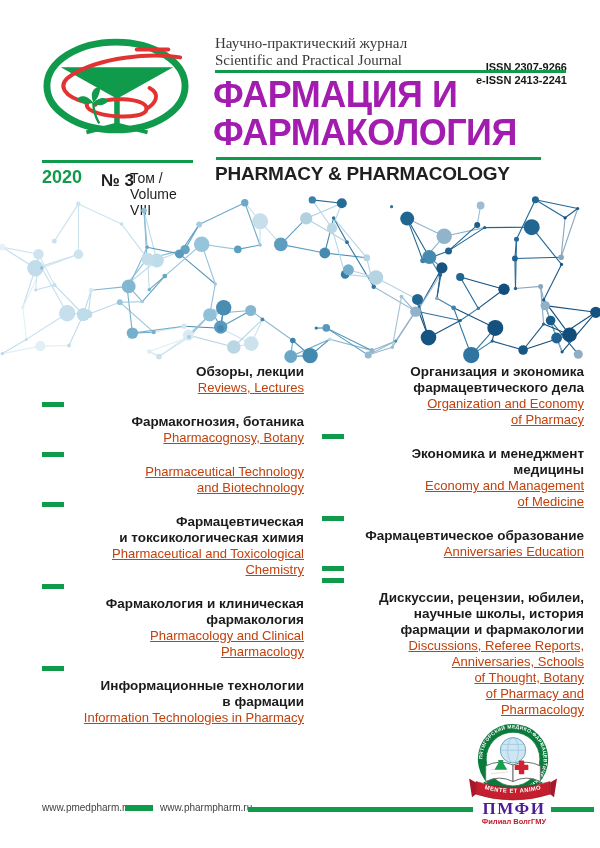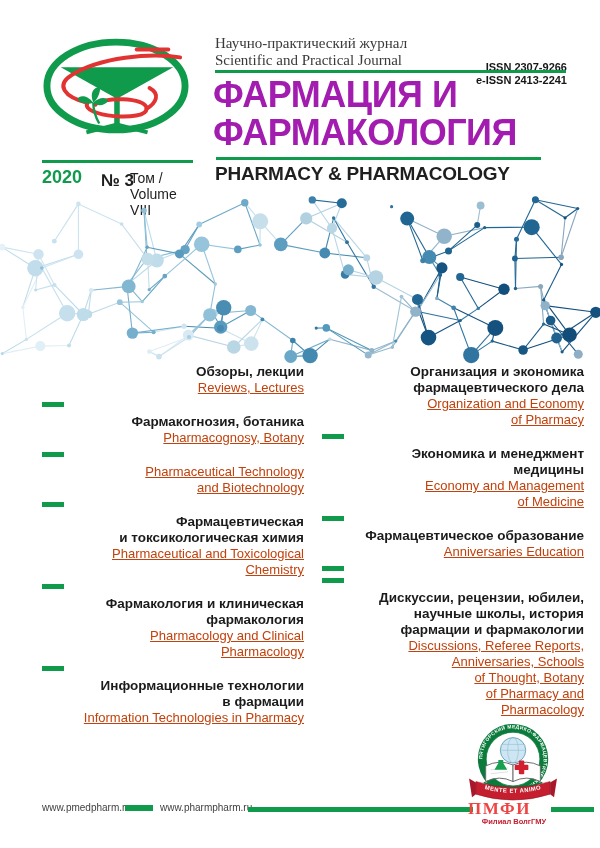--- a/index.html
+++ b/index.html
@@ -38,23 +38,23 @@
   .sep-bar{width:22px;height:5px;background:#0f9a4c;margin:6px 0 7px 0;}
   
   .site{position:absolute;top:802px;font-size:10px;color:#3f3f3f;}
   .site1{left:42px;}
   .site2{left:160px;}
   .bar{position:absolute;background:#0f9a4c;}
   .bar-a{left:125px;top:805px;width:28px;height:6px;}
   .bar-long{left:248px;top:807px;width:225px;height:5px;}
   .bar-right{left:551px;top:807px;width:43px;height:5px;}
   .emblem-svg{position:absolute;left:468px;top:720px;width:92px;height:84px;}
-  .pmfi-abbr{position:absolute;left:468px;top:799px;width:92px;
+  .pmfi-abbr{position:absolute;left:468px;top:799px;width:92px;text-align:center;
     font-family:"Liberation Serif",serif;font-weight:bold;font-size:17px;
-    color:#ef4444;letter-spacing:1.5px;}
+    color:#4c1d95;letter-spacing:1.5px;}
   .pmfi-branch{position:absolute;left:468px;top:817px;width:92px;text-align:center;
     font-size:7.5px;font-weight:bold;color:#c42030;}
 </style>
 </head>
 <body>
 
 <div class="page">
 
   <svg class="logo-svg" viewBox="0 0 150 98" aria-hidden="true">
     <ellipse cx="75" cy="49" rx="70" ry="44.5" fill="#ffffff" stroke="#0f9a4c" stroke-width="7"></ellipse>

